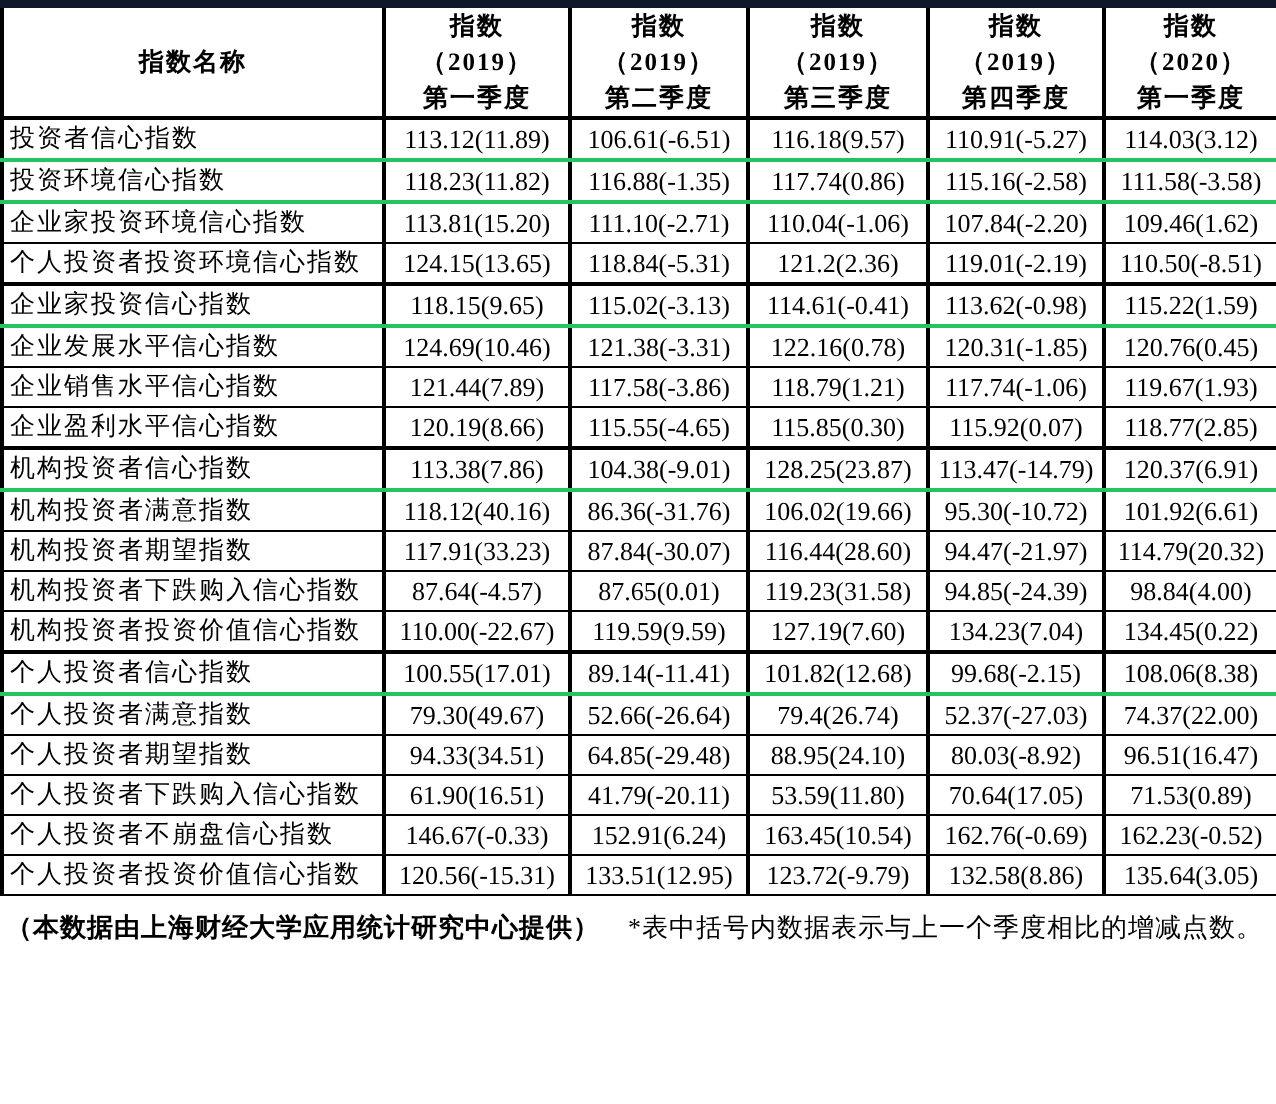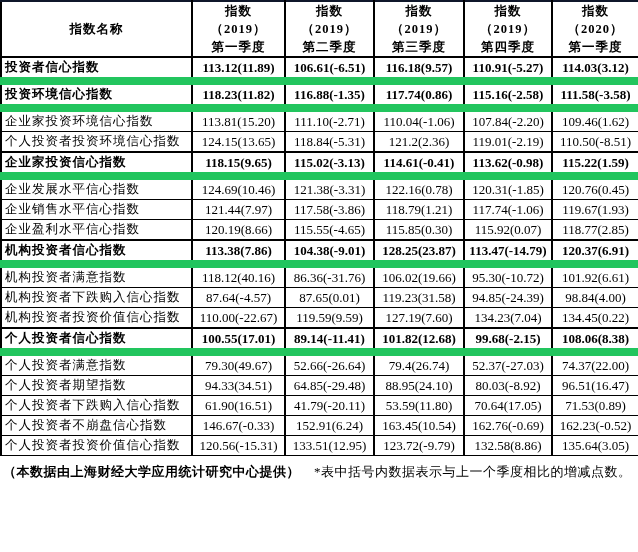--- a/index.html
+++ b/index.html
@@ -16,21 +16,21 @@
   .index-table th, .index-table td {
     border-left: 2px solid #000;
     border-right: 2px solid #000;
     border-top: 1px solid #000;
     border-bottom: 1px solid #000;
     padding: 0;
     overflow: hidden;
     white-space: nowrap;
   }
   .index-table thead th {
-    border-top: 2px solid #0f172a;
+    border-top: 4px solid #0f172a;
     border-bottom: 2px solid #000;
     height: 54px;
     font-weight: bold;
     font-size: 12.5px;
     line-height: 1.45;
     text-align: center;
     vertical-align: middle;
     white-space: pre-line;
     letter-spacing: 1px;
   }
@@ -41,22 +41,22 @@
     vertical-align: middle;
   }
   .index-table td.row-label {
     text-align: left;
     padding-left: 3px;
     letter-spacing: 1px;
     font-size: 12.5px;
   }
   .index-table tr.section-row td {
     border-top: 2px solid #000;
-    border-bottom: 8px solid #22c55e;
-    font-weight: bold;
+    border-bottom: 2px solid #22c55e;
+    font-weight: normal;
   }
   .footer-notes {
     display: flex;
     align-items: center;
     padding: 7px 3px 0 3px;
     font-size: 13px;
     letter-spacing: 0.5px;
   }
   .footer-notes .source-note { font-weight: bold; }
   .footer-notes .bracket-note { margin-left: 14px; }
@@ -137,21 +137,21 @@
       <tr>
         <td class="row-label">企业发展水平信心指数</td>
         <td>124.69(10.46)</td>
         <td>121.38(-3.31)</td>
         <td>122.16(0.78)</td>
         <td>120.31(-1.85)</td>
         <td>120.76(0.45)</td>
       </tr>
       <tr>
         <td class="row-label">企业销售水平信心指数</td>
-        <td>121.44(7.97)</td>
+        <td>121.44(7.89)</td>
         <td>117.58(-3.86)</td>
         <td>118.79(1.21)</td>
         <td>117.74(-1.06)</td>
         <td>119.67(1.93)</td>
       </tr>
       <tr>
         <td class="row-label">企业盈利水平信心指数</td>
         <td>120.19(8.66)</td>
         <td>115.55(-4.65)</td>
         <td>115.85(0.30)</td>
@@ -166,20 +166,28 @@
         <td>113.47(-14.79)</td>
         <td>120.37(6.91)</td>
       </tr>
       <tr>
         <td class="row-label">机构投资者满意指数</td>
         <td>118.12(40.16)</td>
         <td>86.36(-31.76)</td>
         <td>106.02(19.66)</td>
         <td>95.30(-10.72)</td>
         <td>101.92(6.61)</td>
+      </tr>
+      <tr>
+        <td class="row-label">机构投资者期望指数</td>
+        <td>117.91(33.23)</td>
+        <td>87.84(-30.07)</td>
+        <td>116.44(28.60)</td>
+        <td>94.47(-21.97)</td>
+        <td>114.79(20.32)</td>
       </tr>
       <tr>
         <td class="row-label">机构投资者下跌购入信心指数</td>
         <td>87.64(-4.57)</td>
         <td>87.65(0.01)</td>
         <td>119.23(31.58)</td>
         <td>94.85(-24.39)</td>
         <td>98.84(4.00)</td>
       </tr>
       <tr>

